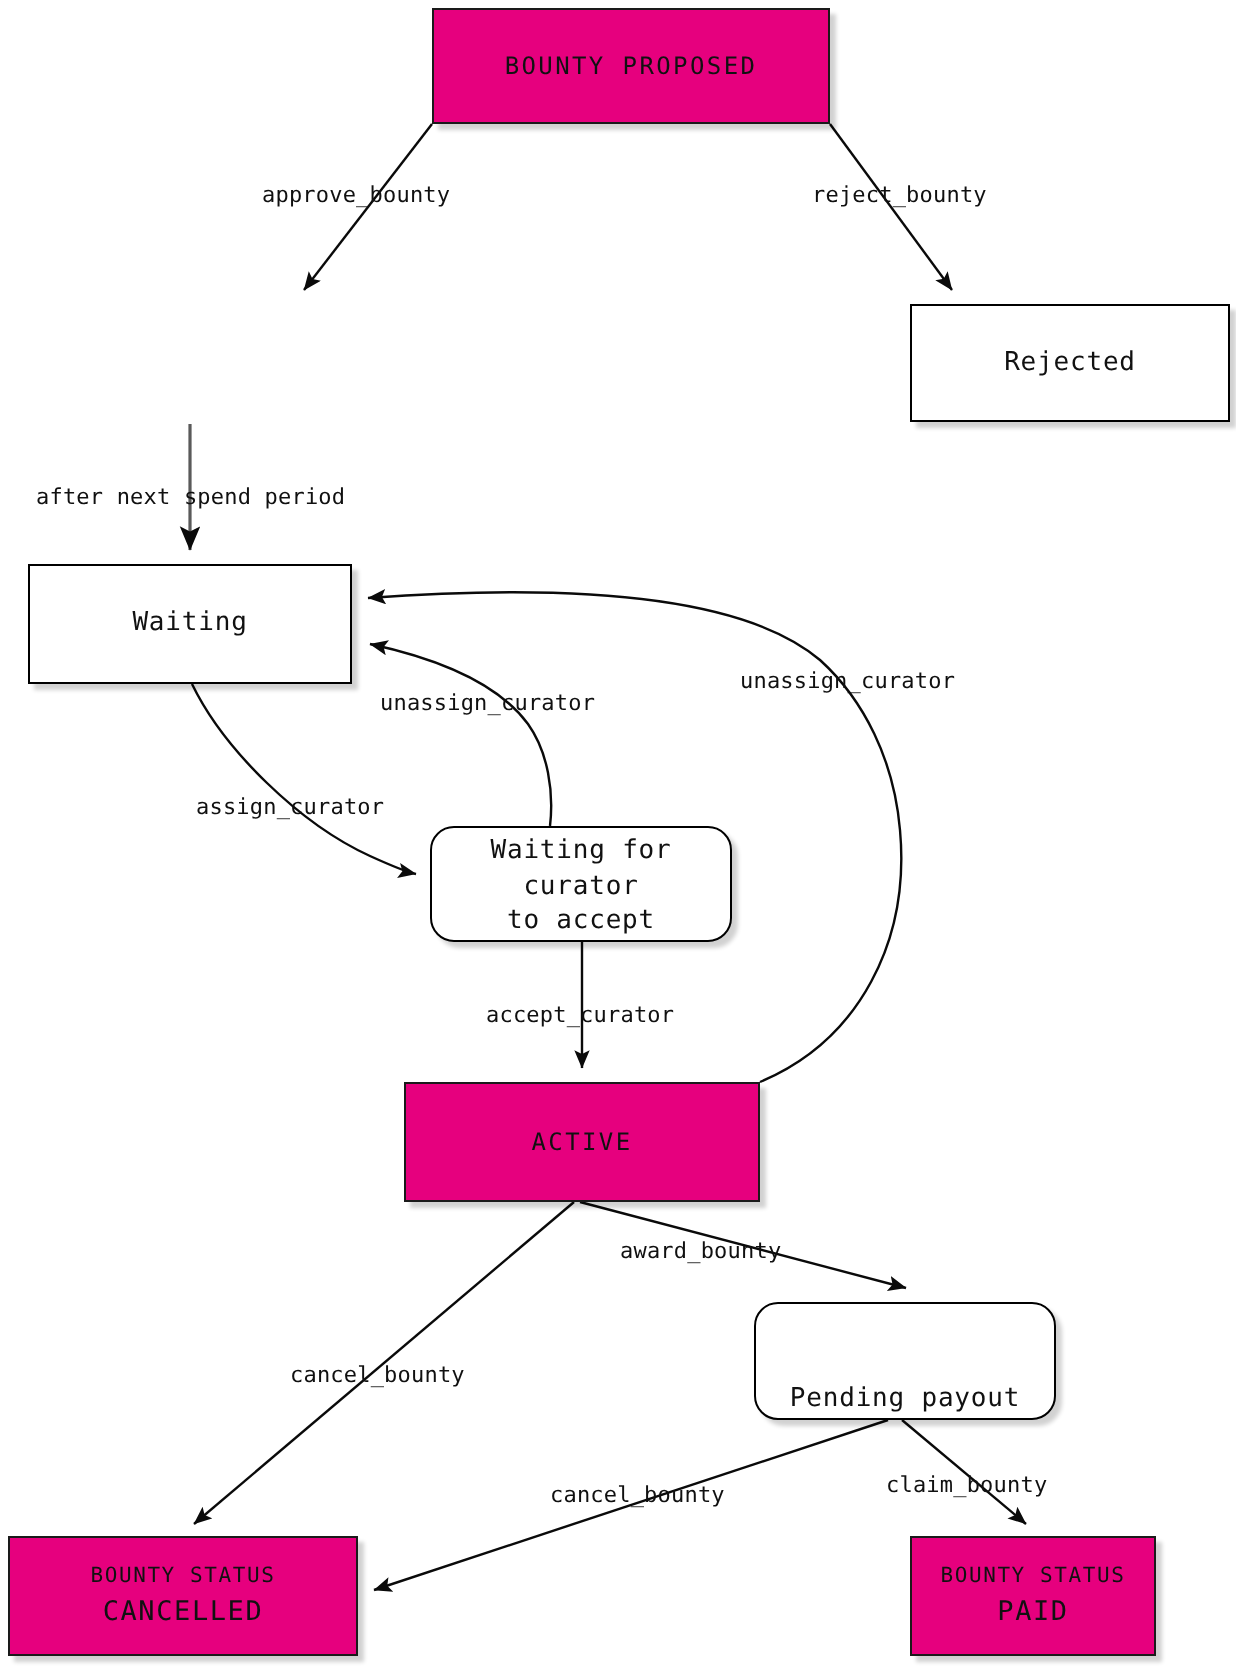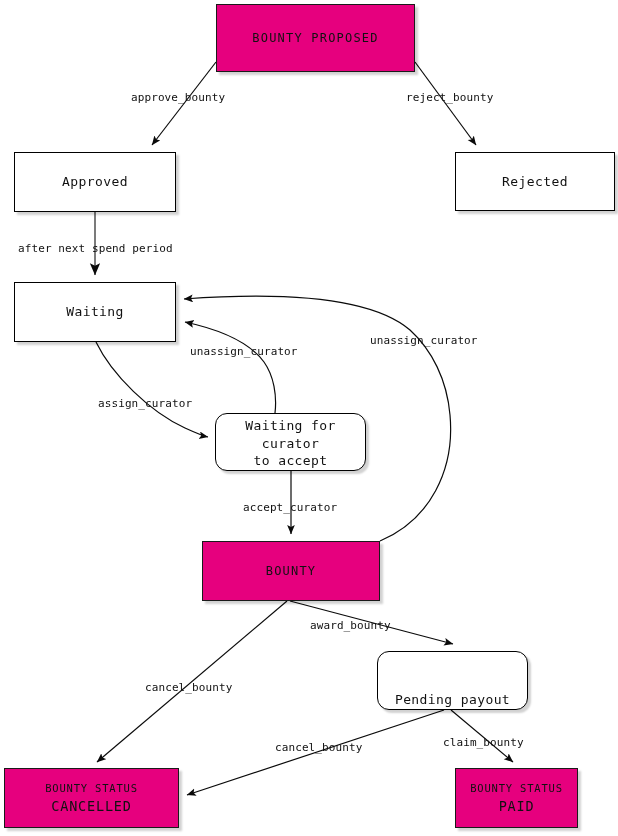--- a/index.html
+++ b/index.html
@@ -139,43 +139,40 @@
 
     <g>
       <path d="M444,710 L187,795" stroke="#0a0a0a" stroke-width="1.2" fill="none" marker-end="url(#arrowhead)"></path>
     </g>
 
     <g>
       <path d="M451,710 L513,762" stroke="#0a0a0a" stroke-width="1.2" fill="none" marker-end="url(#arrowhead)"></path>
     </g>
   </svg>
 
-  <div class="node pink" style="left:216px; top:4px; width:199px; height:68px;">
+  <div class="node pink" style="left:216px; top:4px; width:199px; height:58px;">
     <span class="node-label caps">BOUNTY PROPOSED</span>
   </div>
 
-  <div class="node" style="left:14px; top:152px; width:162px; height:60px;">
-    <span class="node-label">Approved</span>
-  </div>
 
   <div class="node" style="left:455px; top:152px; width:160px; height:59px;">
     <span class="node-label">Rejected</span>
   </div>
 
   <div class="node" style="left:14px; top:282px; width:162px; height:60px;">
     <span class="node-label">Waiting</span>
   </div>
 
   <div class="node rounded" style="left:215px; top:413px; width:151px; height:58px;">
     <span class="node-label">Waiting for curator
 to accept</span>
   </div>
 
   <div class="node pink" style="left:202px; top:541px; width:178px; height:60px;">
-    <span class="node-label caps">BOUNTY</span>
+    <span class="node-label caps">ACTIVE</span>
   </div>
 
   <div class="node rounded" style="left:377px; top:651px; width:151px; height:59px;">
     <span class="node-label">Pending payout</span>
   </div>
 
   <div class="node pink stack" style="left:4px; top:768px; width:175px; height:60px;">
     <span class="node-label small-caps-line">BOUNTY STATUS</span>
     <span class="node-label big-line">CANCELLED</span>
   </div>

